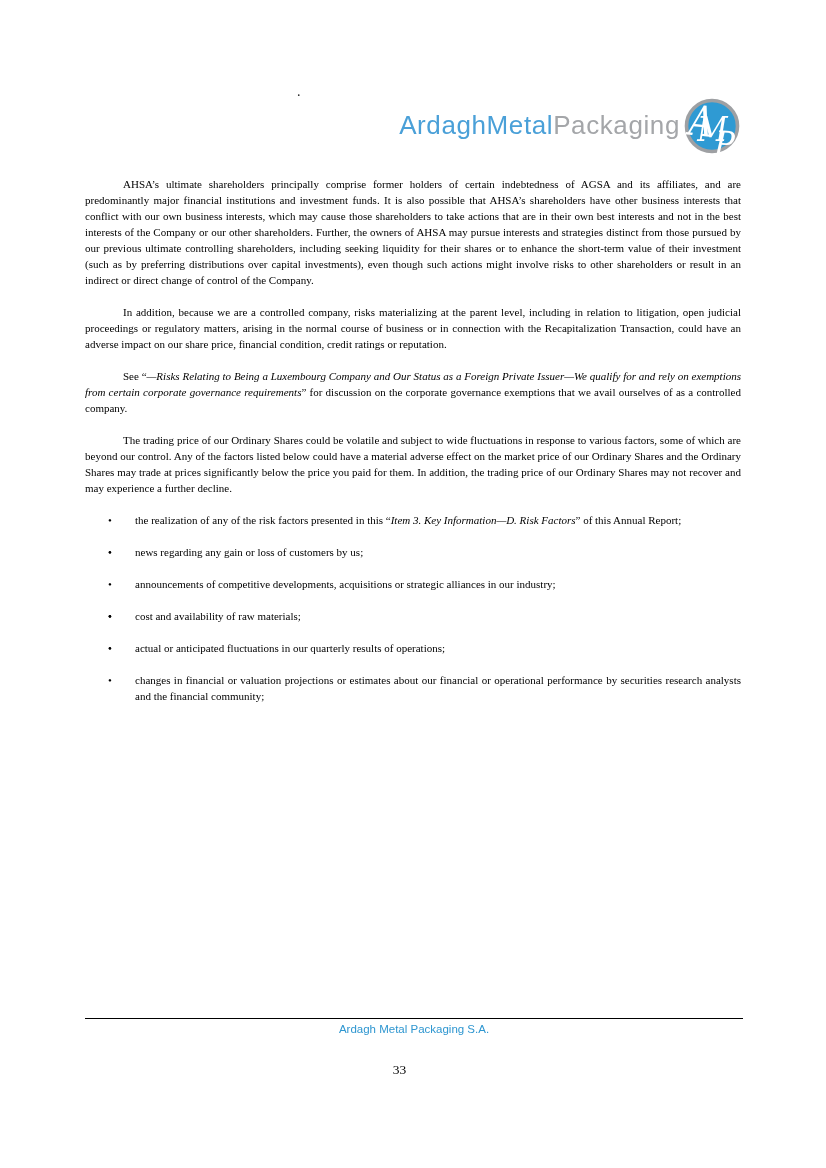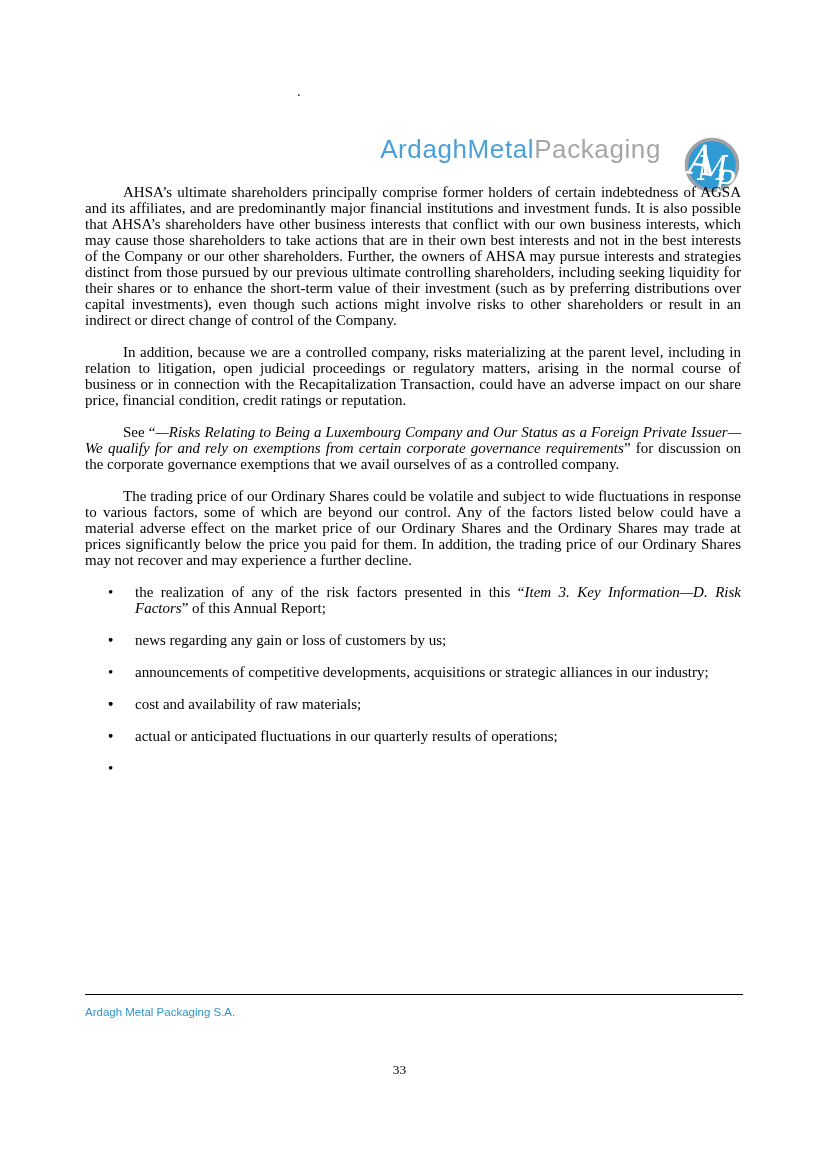--- a/index.html
+++ b/index.html
@@ -17,41 +17,41 @@
     left: 297px;
     top: 84px;
     font-size: 14px;
     color: #222222;
   }
   .logo {
     position: absolute;
     top: 97px;
     right: 84px;
     display: flex;
-    gap: 21px;
-    margin-top: 39px;
+    align-items: center;
+    gap: 2px;
   }
   .logo-text {
     font-family: "Liberation Sans", sans-serif;
     font-size: 26px;
     font-weight: 400;
     letter-spacing: 0.6px;
     white-space: nowrap;
     line-height: 1;
     padding-bottom: 4px;
   }
   .logo-blue { color: #4aa0d8; }
   .logo-gray { color: #a4a6a9; }
   .emblem { display: block; overflow: visible; }
   .content {
     position: absolute;
     left: 85px;
-    top: 184px;
+    top: 176px;
     width: 656px;
-    font-size: 15px;
+    font-size: 11px;
     line-height: 16px;
   }
   .doc-para {
     text-align: justify;
     text-indent: 38px;
     margin: 0 0 16px 0;
   }
   .doc-heading {
     font-weight: bold;
     font-style: italic;
@@ -66,25 +66,25 @@
   }
   .bullet-dot {
     position: absolute;
     left: 23px;
     top: 0;
   }
   .it { font-style: italic; }
   .footer-band {
     position: absolute;
     left: 85px;
-    top: 994px;
+    top: 1018px;
     width: 658px;
     border-top: 1.5px solid #000000;
-    padding-top: 7px;
-    text-align: left;
+    padding-top: 0;
+    text-align: center;
   }
   .footer-company {
     font-family: "Liberation Sans", sans-serif;
     font-size: 11.5px;
     color: #2e96d0;
   }
   .page-number {
     position: absolute;
     left: 0;
     top: 1062px;
@@ -122,21 +122,21 @@
       <div class="doc-para"><span>The trading price of our Ordinary Shares could be volatile and subject to wide fluctuations in response to various factors, some of which are beyond our control. Any of the factors listed below could have a material adverse effect on the market price of our Ordinary Shares and the Ordinary Shares may trade at prices significantly below the price you paid for them. In addition, the trading price of our Ordinary Shares may not recover and may experience a further decline.</span></div>
       <div class="bullet-item"><span class="bullet-dot">•</span><span>the realization of any of the risk factors presented in this “</span><span class="it">Item 3. Key Information—D. Risk Factors</span><span>” of this Annual Report;</span></div>
       <div class="bullet-item"><span class="bullet-dot">•</span></div>
       <div class="bullet-item"><span class="bullet-dot">•</span><span>news regarding any gain or loss of customers by us;</span></div>
       <div class="bullet-item"><span class="bullet-dot">•</span><span>announcements of competitive developments, acquisitions or strategic alliances in our industry;</span></div>
       <div class="bullet-item"><span class="bullet-dot">•</span></div>
       <div class="bullet-item"><span class="bullet-dot">•</span></div>
       <div class="bullet-item"><span class="bullet-dot">•</span><span>cost and availability of raw materials;</span></div>
       <div class="bullet-item"><span class="bullet-dot">•</span></div>
       <div class="bullet-item"><span class="bullet-dot">•</span><span>actual or anticipated fluctuations in our quarterly results of operations;</span></div>
-      <div class="bullet-item"><span class="bullet-dot">•</span></div>
+      <div class="bullet-item"><span class="bullet-dot">•</span><span>changes in financial or valuation projections or estimates about our financial or operational performance by securities research analysts and the financial community;</span></div>
     </div>
 
   <div class="footer-band">
     <span class="footer-company">Ardagh Metal Packaging S.A.</span>
   </div>
 
   <div class="page-number">33</div>
 
 </div>
 

